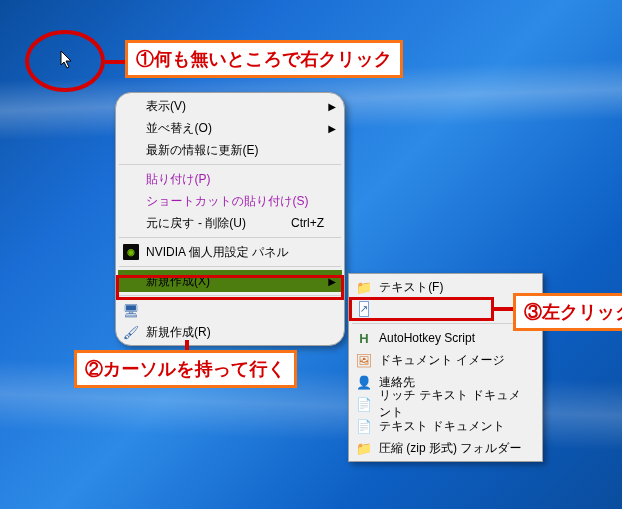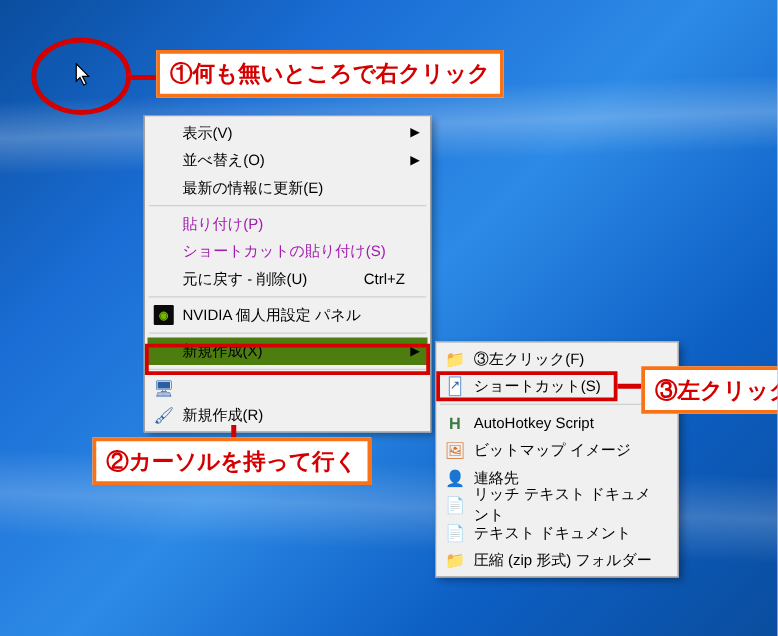--- a/index.html
+++ b/index.html
@@ -125,21 +125,21 @@
 <body>
 
 <div class="cursor-spot"></div>
 <svg class="cursor-arrow" width="14" height="20">
   <path d="M1 1 L1 15 L4 12 L7 18 L9 17 L6 11 L11 11 Z" fill="#fff" stroke="#000" stroke-width="1"></path>
 </svg>
 
 <div class="ann" style="top:40px; left:125px;">①何も無いところで右クリック</div>
 <div class="conn" style="top:60px; left:105px; width:20px; height:4px;"></div>
 
-<div class="menu" style="top:92px; left:115px; width:230px;">
+<div class="menu" style="top:92px; left:115px; width:230px;border-radius:16px;">
   <div class="item">
       <span>表示(V)</span>
       <span class="subarrow">▶</span>
     </div>
   <div class="item">
       <span>並べ替え(O)</span>
       <span class="subarrow">▶</span>
     </div>
   <div class="item">
       <span>最新の情報に更新(E)</span>
@@ -178,36 +178,35 @@
 </div>
 
 <div class="hi" style="top:275px; left:116px; width:228px; height:25px;"></div>
 
 <div class="ann" style="top:350px; left:74px;">②カーソルを持って行く</div>
 <div class="conn" style="top:340px; left:185px; width:4px; height:14px;"></div>
 
 <div class="menu" style="top:273px; left:348px; width:195px;">
   <div class="item">
       <span class="icon ic-folder">📁</span>
-      <span>③左クリック(F)</span>
+      <span>テキスト(F)</span>
     </div>
   <div class="item">
       <span class="icon">
         <span class="ic-shortcut">↗</span>
       </span>
-      <span>ショートカット(S)</span>
     </div>
   <div class="sep"></div>
   <div class="item">
       <span class="icon ic-ahk">H</span>
       <span>AutoHotkey Script</span>
     </div>
   <div class="item">
       <span class="icon ic-bmp">🖼</span>
-      <span>ビットマップ イメージ</span>
+      <span>ドキュメント イメージ</span>
     </div>
   <div class="item">
       <span class="icon ic-contact">👤</span>
       <span>連絡先</span>
     </div>
   <div class="item">
       <span class="icon ic-rtf">📄</span>
       <span>リッチ テキスト ドキュメント</span>
     </div>
   <div class="item">

